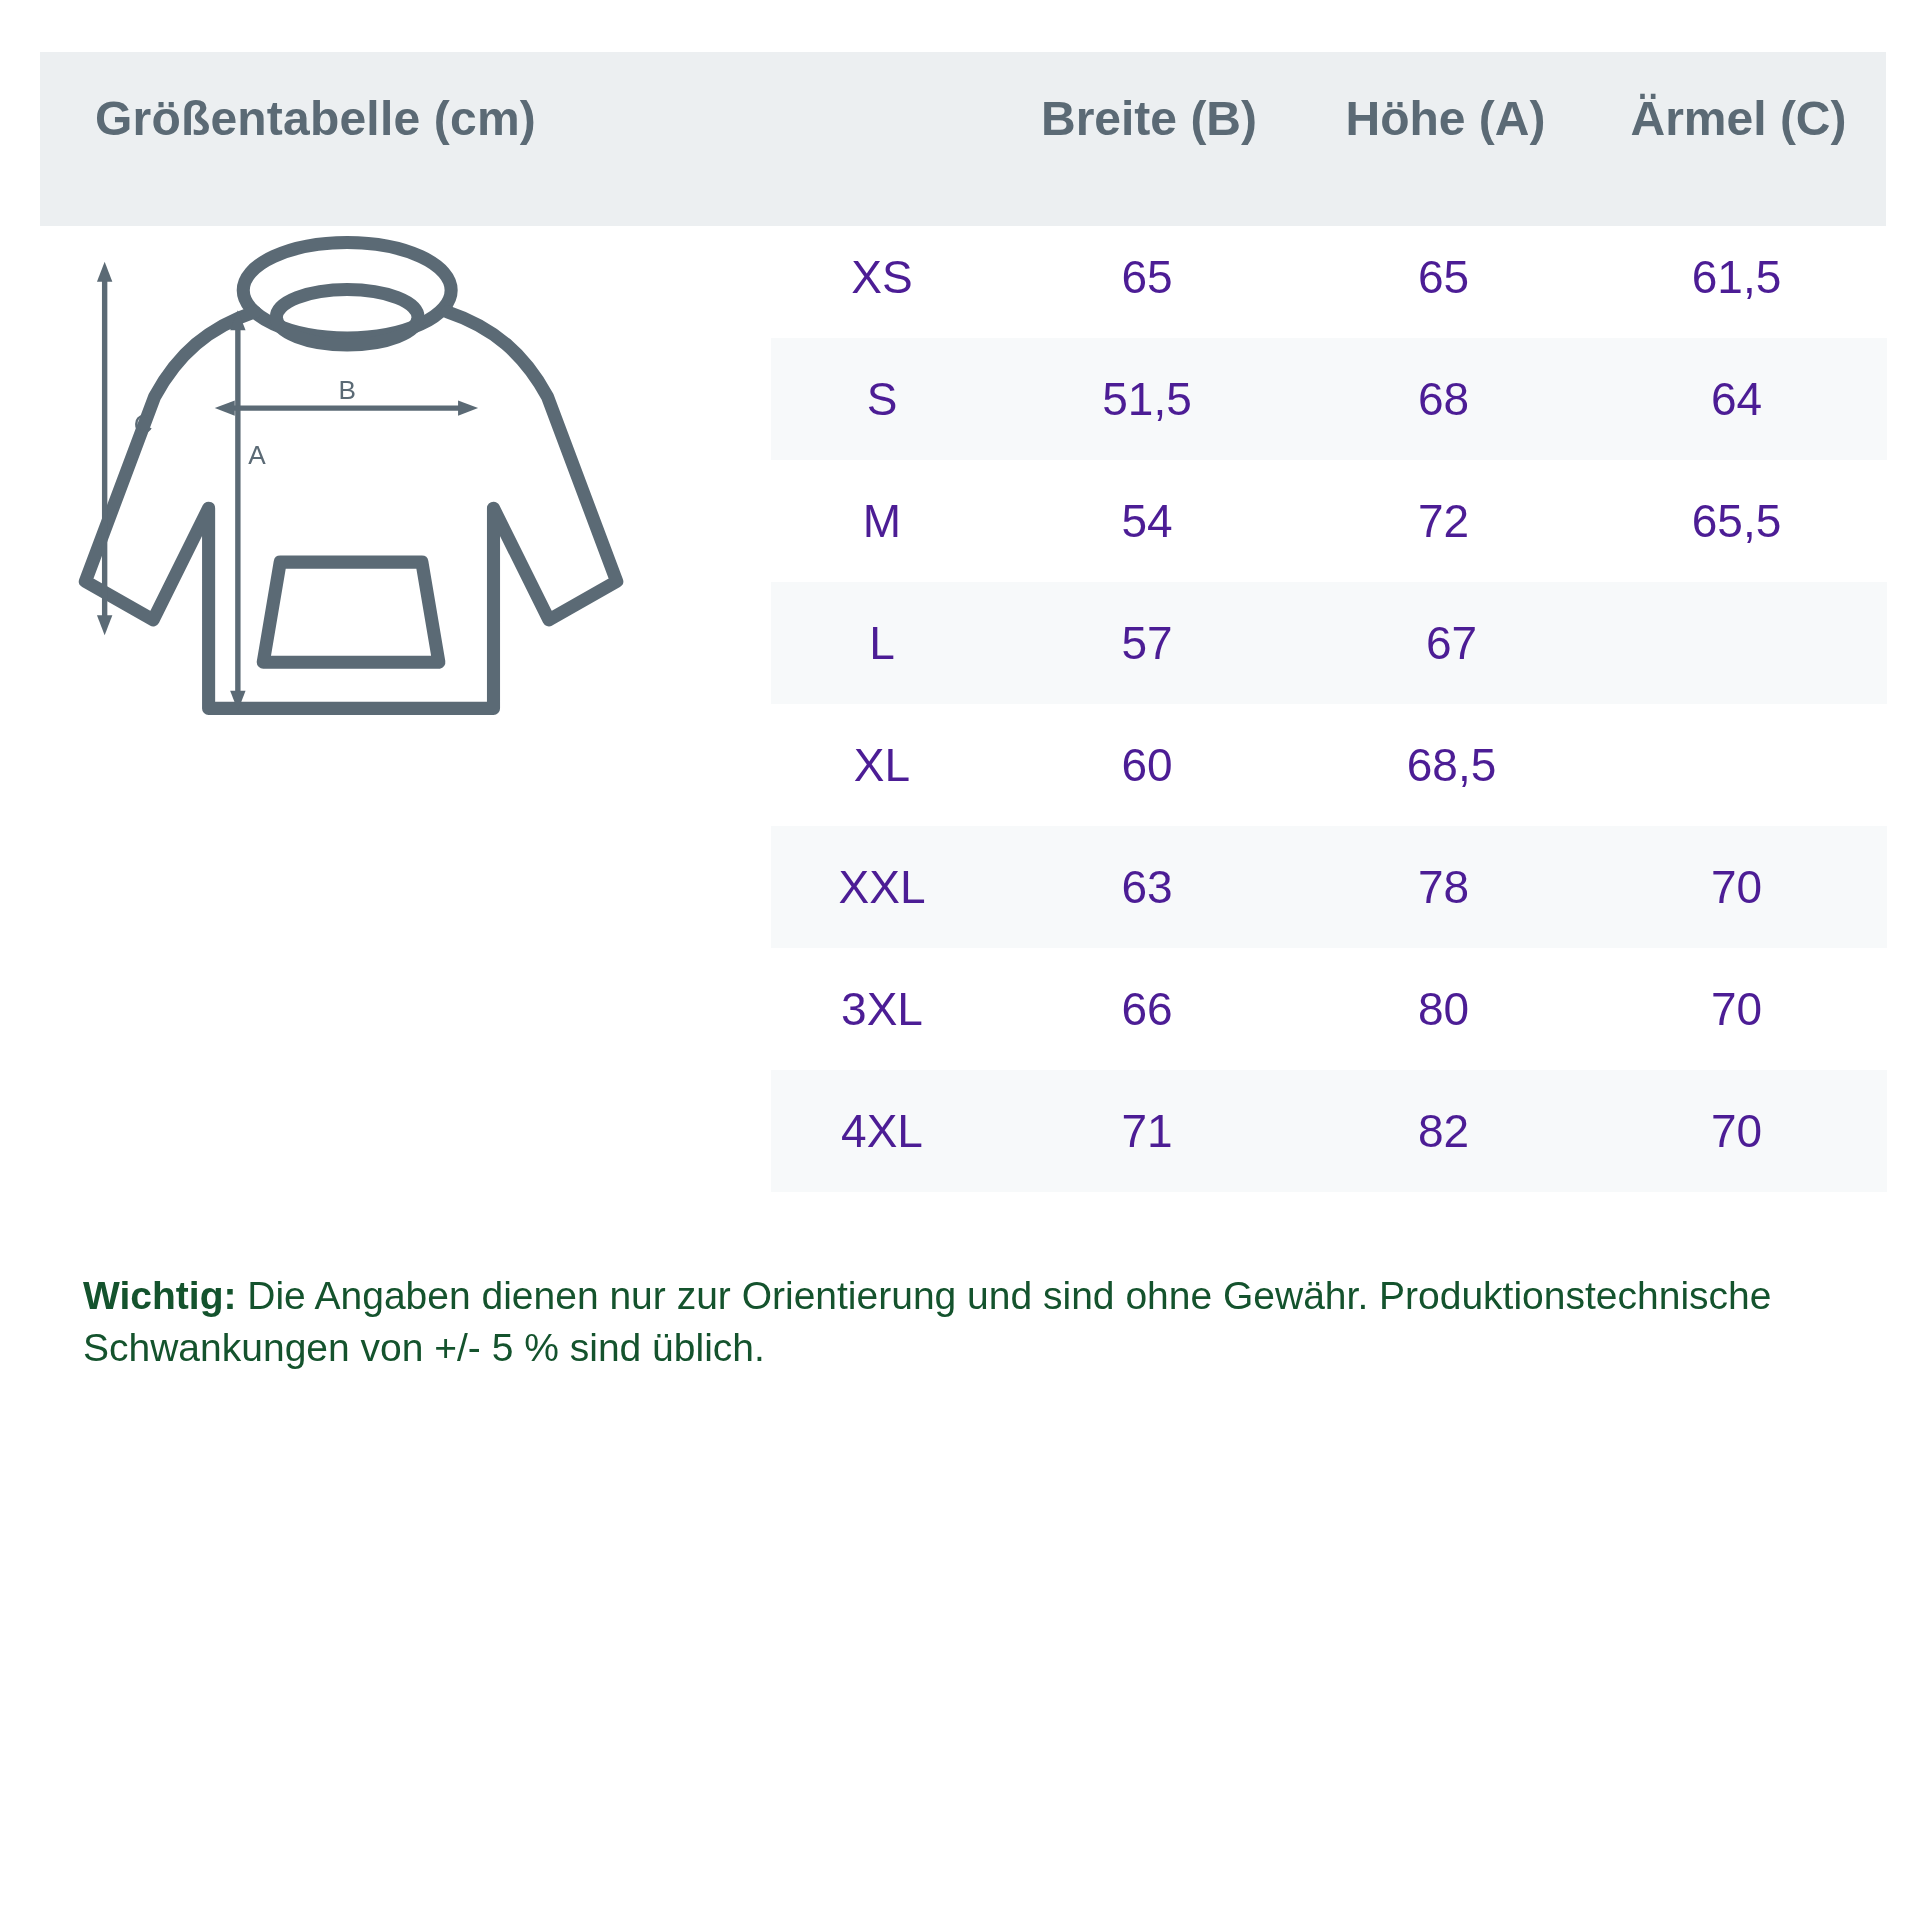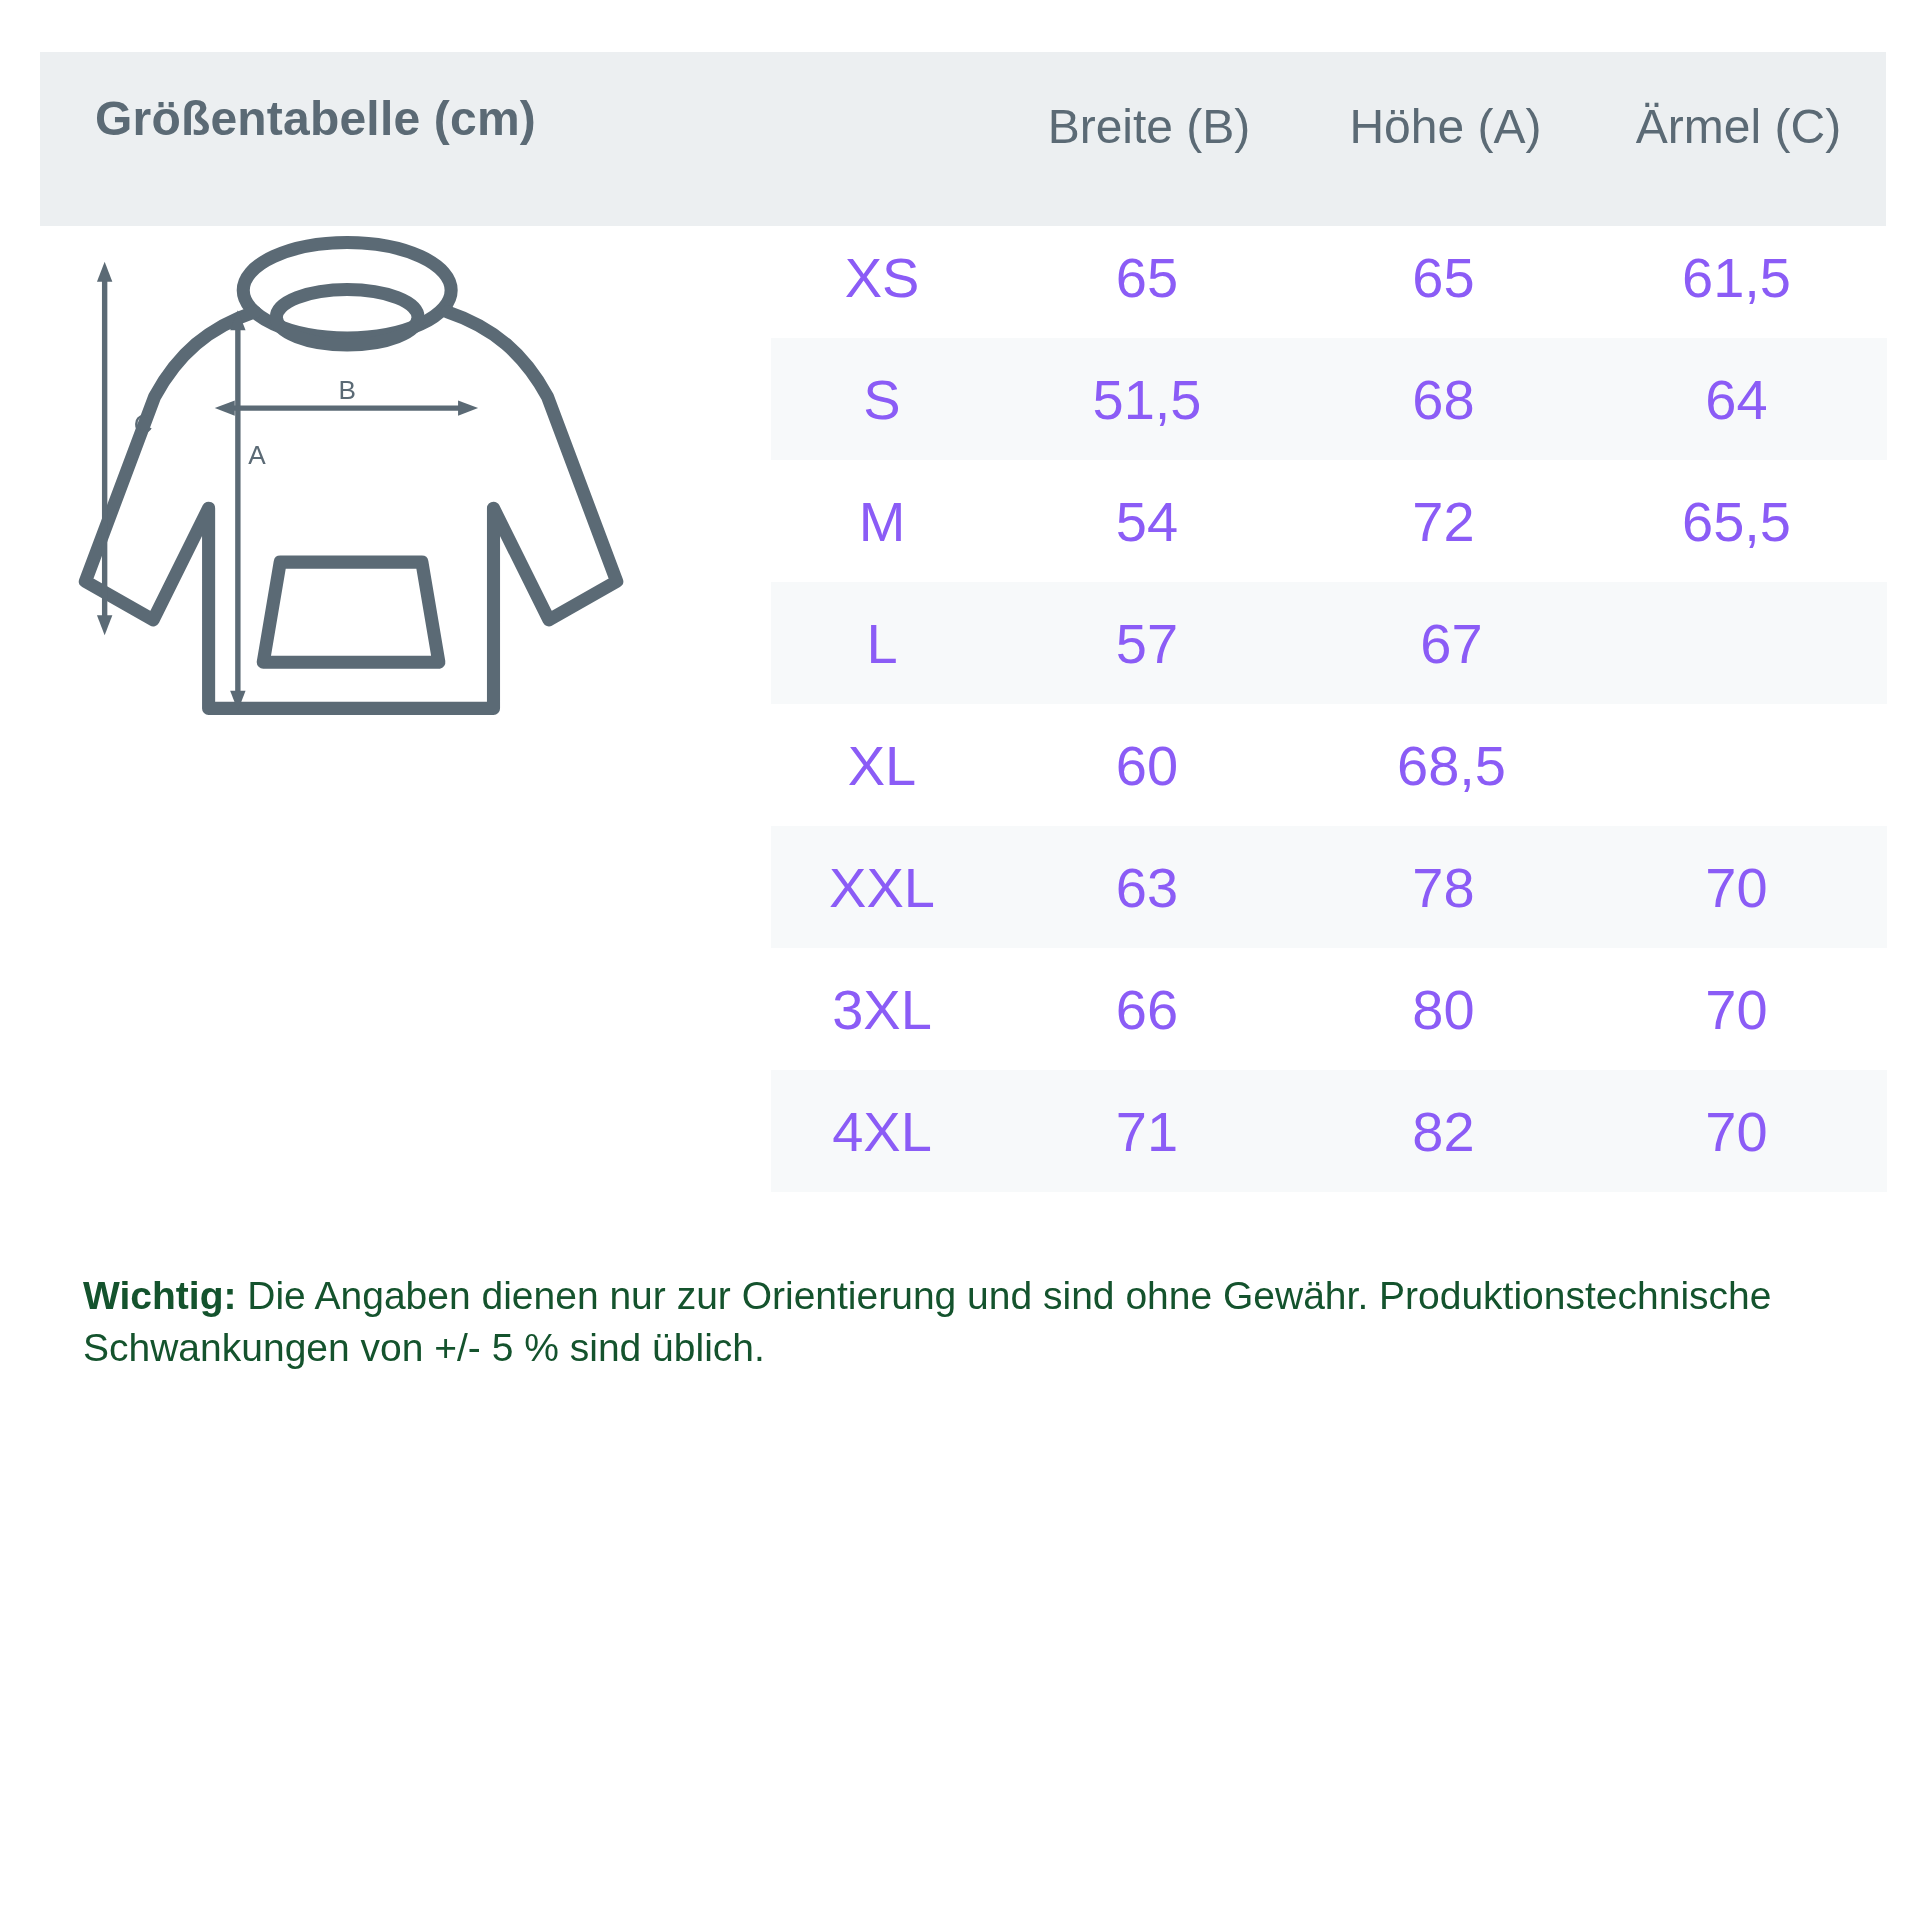--- a/index.html
+++ b/index.html
@@ -44,25 +44,24 @@
   .header-cols {
     position: absolute;
     left: 955px;
     top: 39px;
     width: 894px;
     display: flex;
     align-items: baseline;
   }
   .header-col {
     font-size: 48px;
-    font-weight: normal;
+    font-weight: bold;
     color: #5b6a75;
     white-space: nowrap;
     text-align: center;
-    margin-top: 8px;
   }
   .header-col.c1 { width: 308px; }
   .header-col.c2 { width: 285px; }
   .header-col.c3 { width: 301px; }
 
   
   .illustration {
     position: absolute;
     left: 62px;
     top: 231px;
@@ -78,22 +77,22 @@
     width: 1116px;
     border-collapse: collapse;
   }
   .table-row {
     display: flex;
     align-items: center;
     height: 122px;
   }
   .table-row.alt { background: #f7f9fa; }
   .cell {
-    font-size: 56px;
-    color: #8b5cf6;
+    font-size: 46px;
+    color: #4c1d95;
     text-align: center;
     white-space: nowrap;
   }
   .cell.size  { width: 222px; }
   .cell.width { width: 308px; }
   .cell.height{ width: 285px; }
   .cell.sleeve{ width: 301px; }
 
   
   .footnote {

